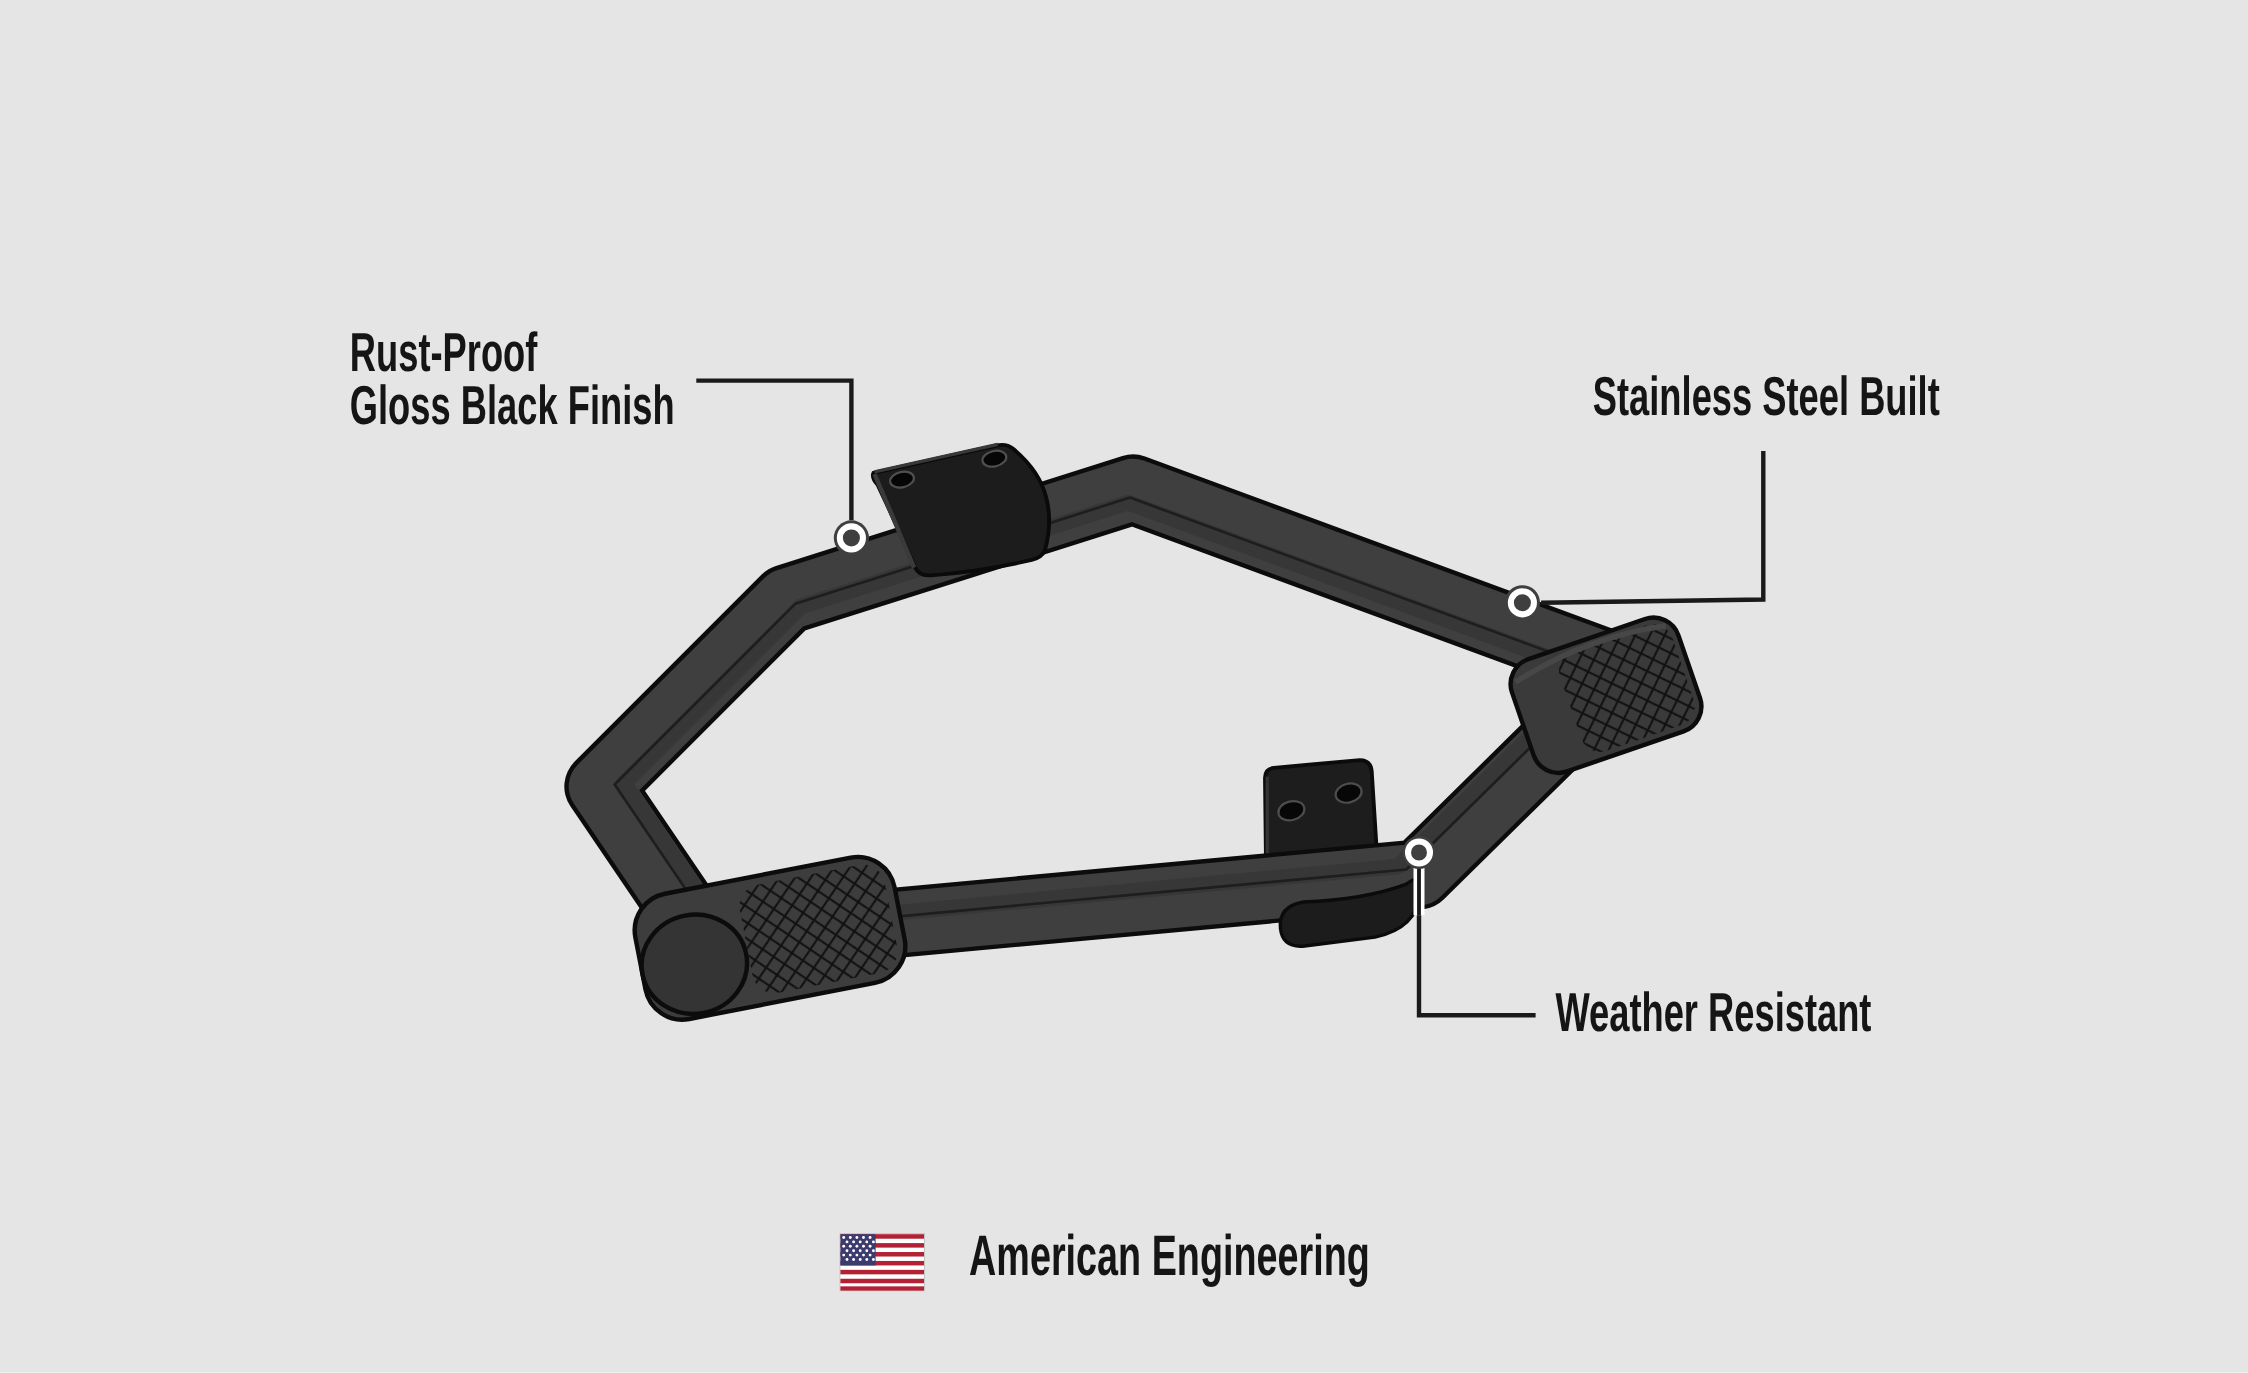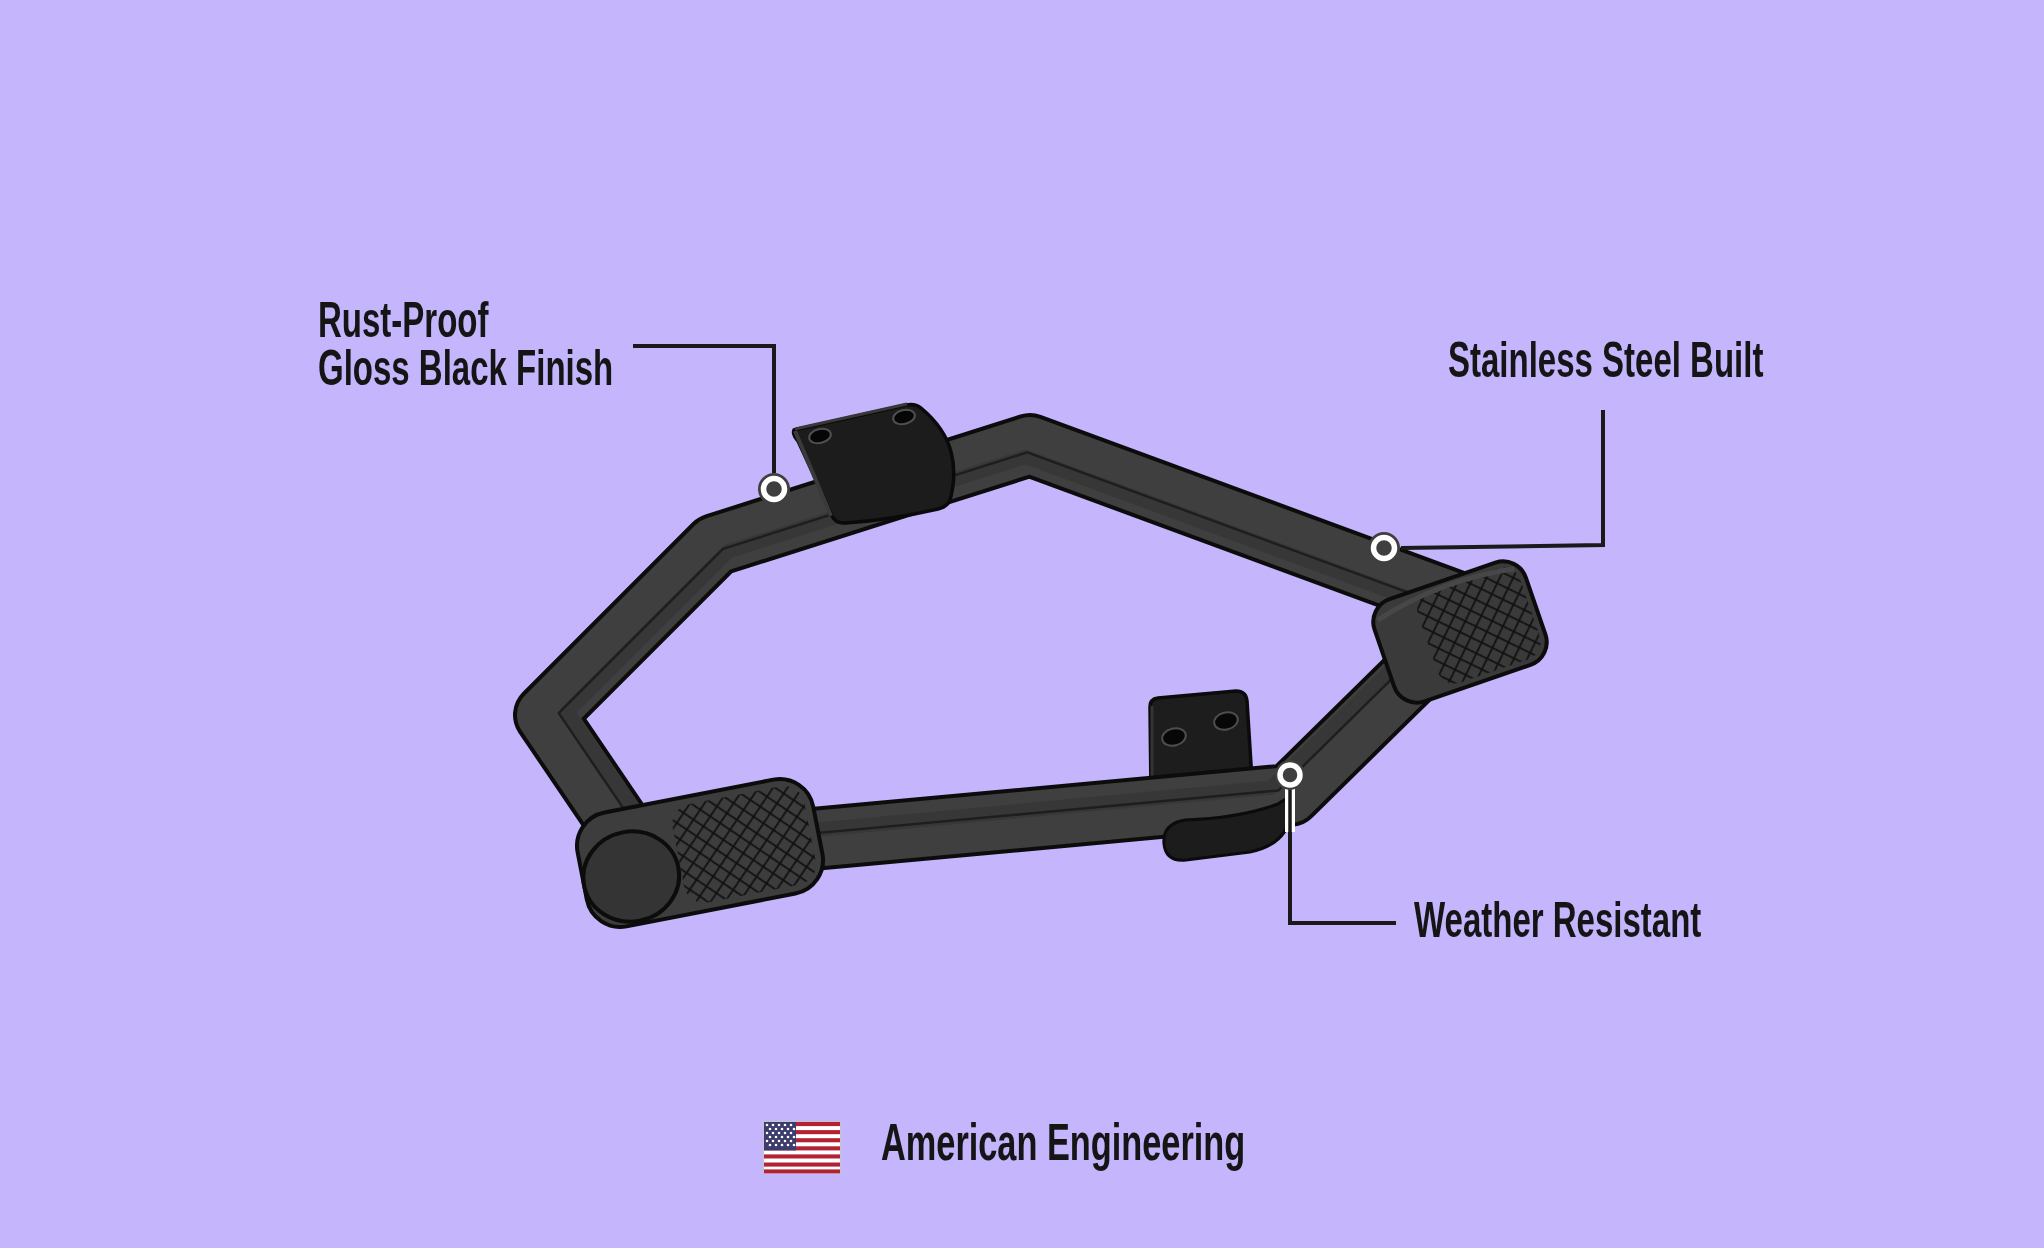--- a/index.html
+++ b/index.html
@@ -1,20 +1,20 @@
 <!DOCTYPE html>
 <html><head>
 <meta charset="utf-8">
 <style>
   html, body { margin: 0; padding: 0; background: #ffffff; }
   .stage {
     position: relative;
     width: 2044px;
     height: 1248px;
-    background: #c4b5fd;
+    background: #e5e5e5;
     overflow: hidden;
     font-family: "Liberation Sans", sans-serif;
   }
   .illustration {
     position: absolute;
     left: 0; top: 0;
     width: 2044px;
     height: 1248px;
   }
   .label {

